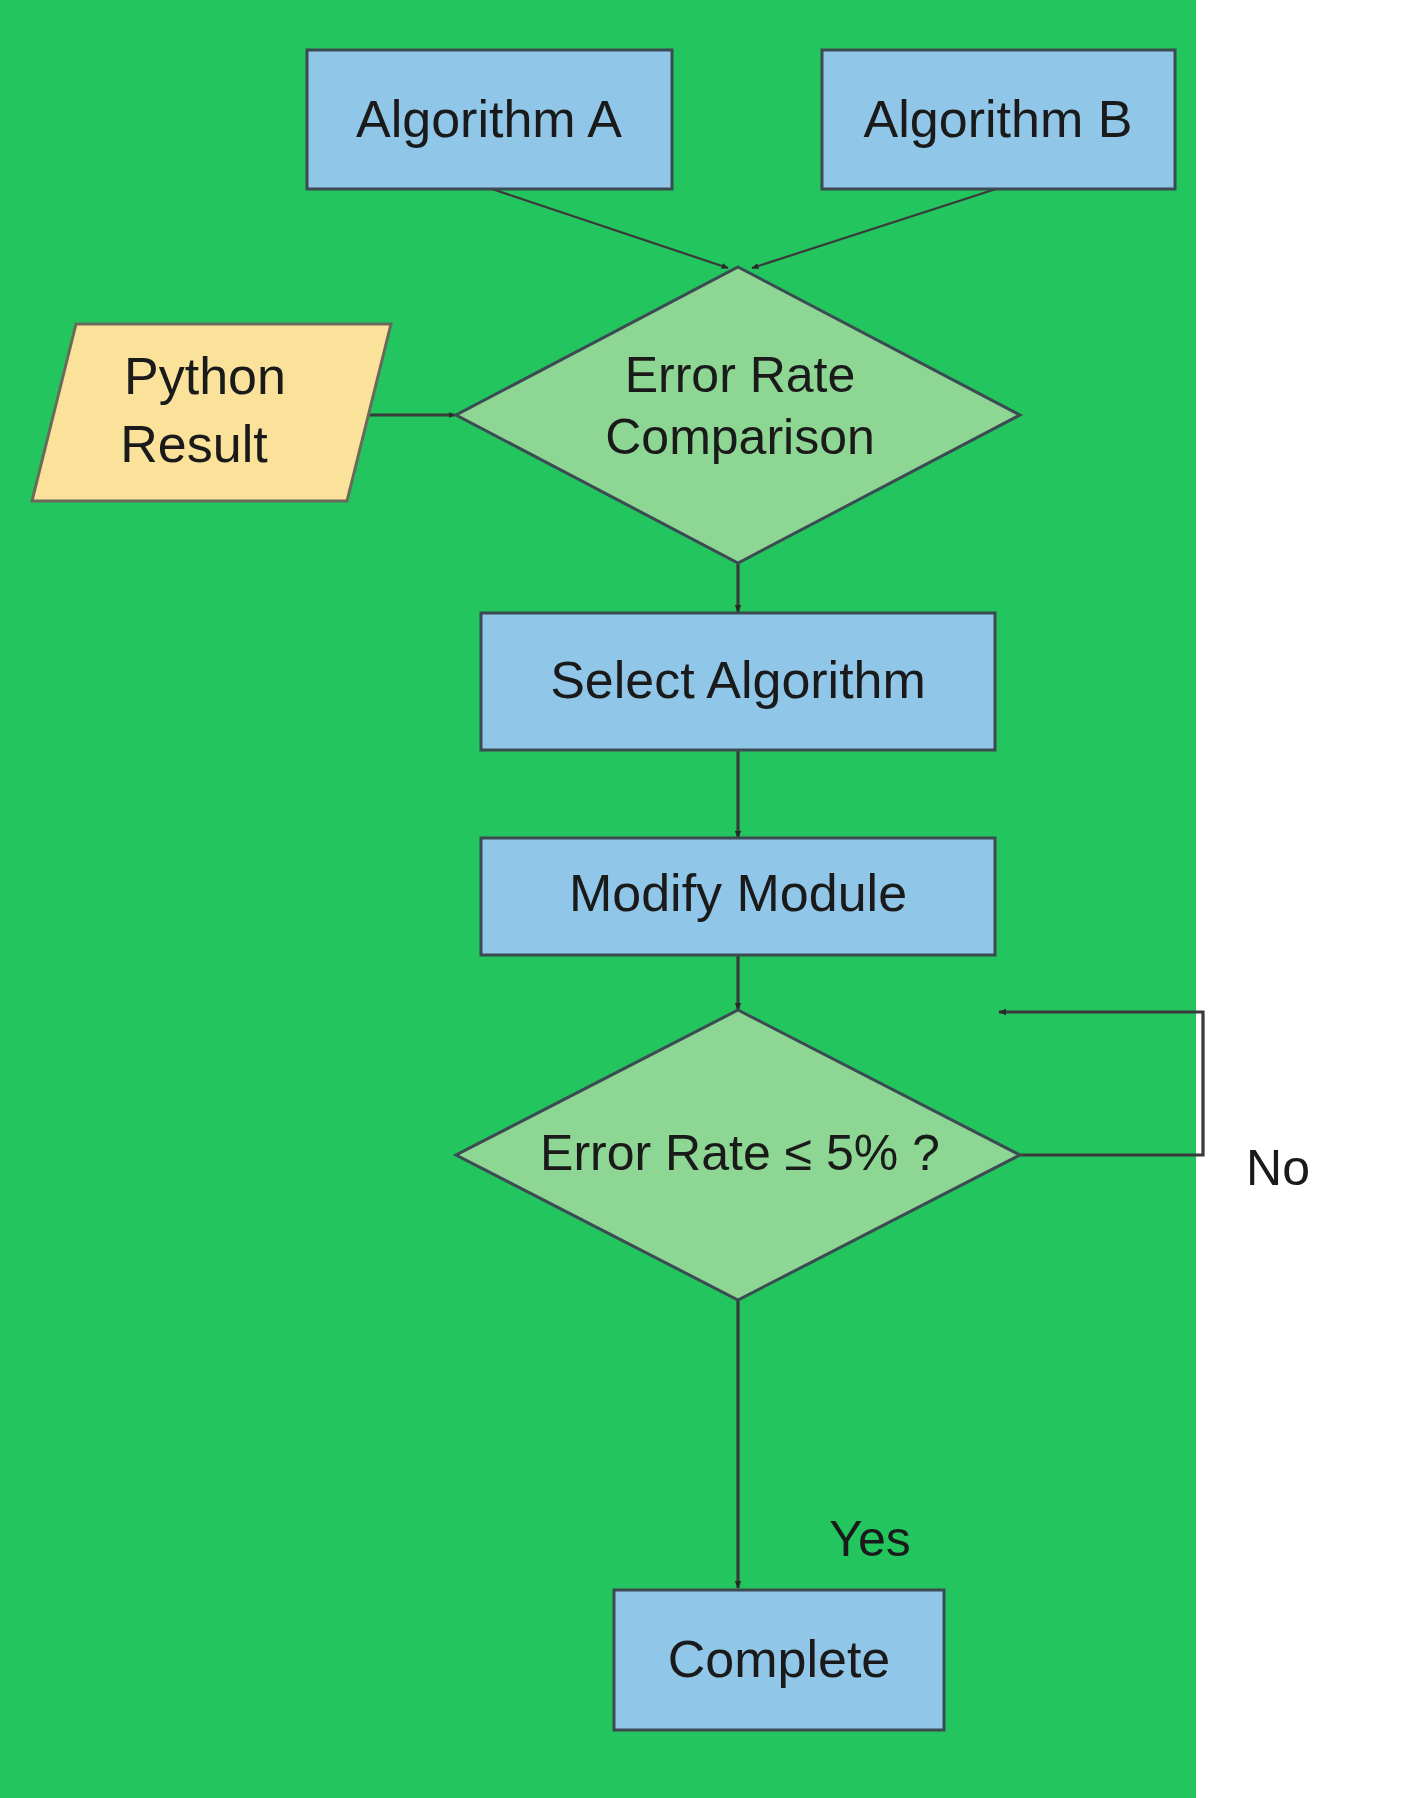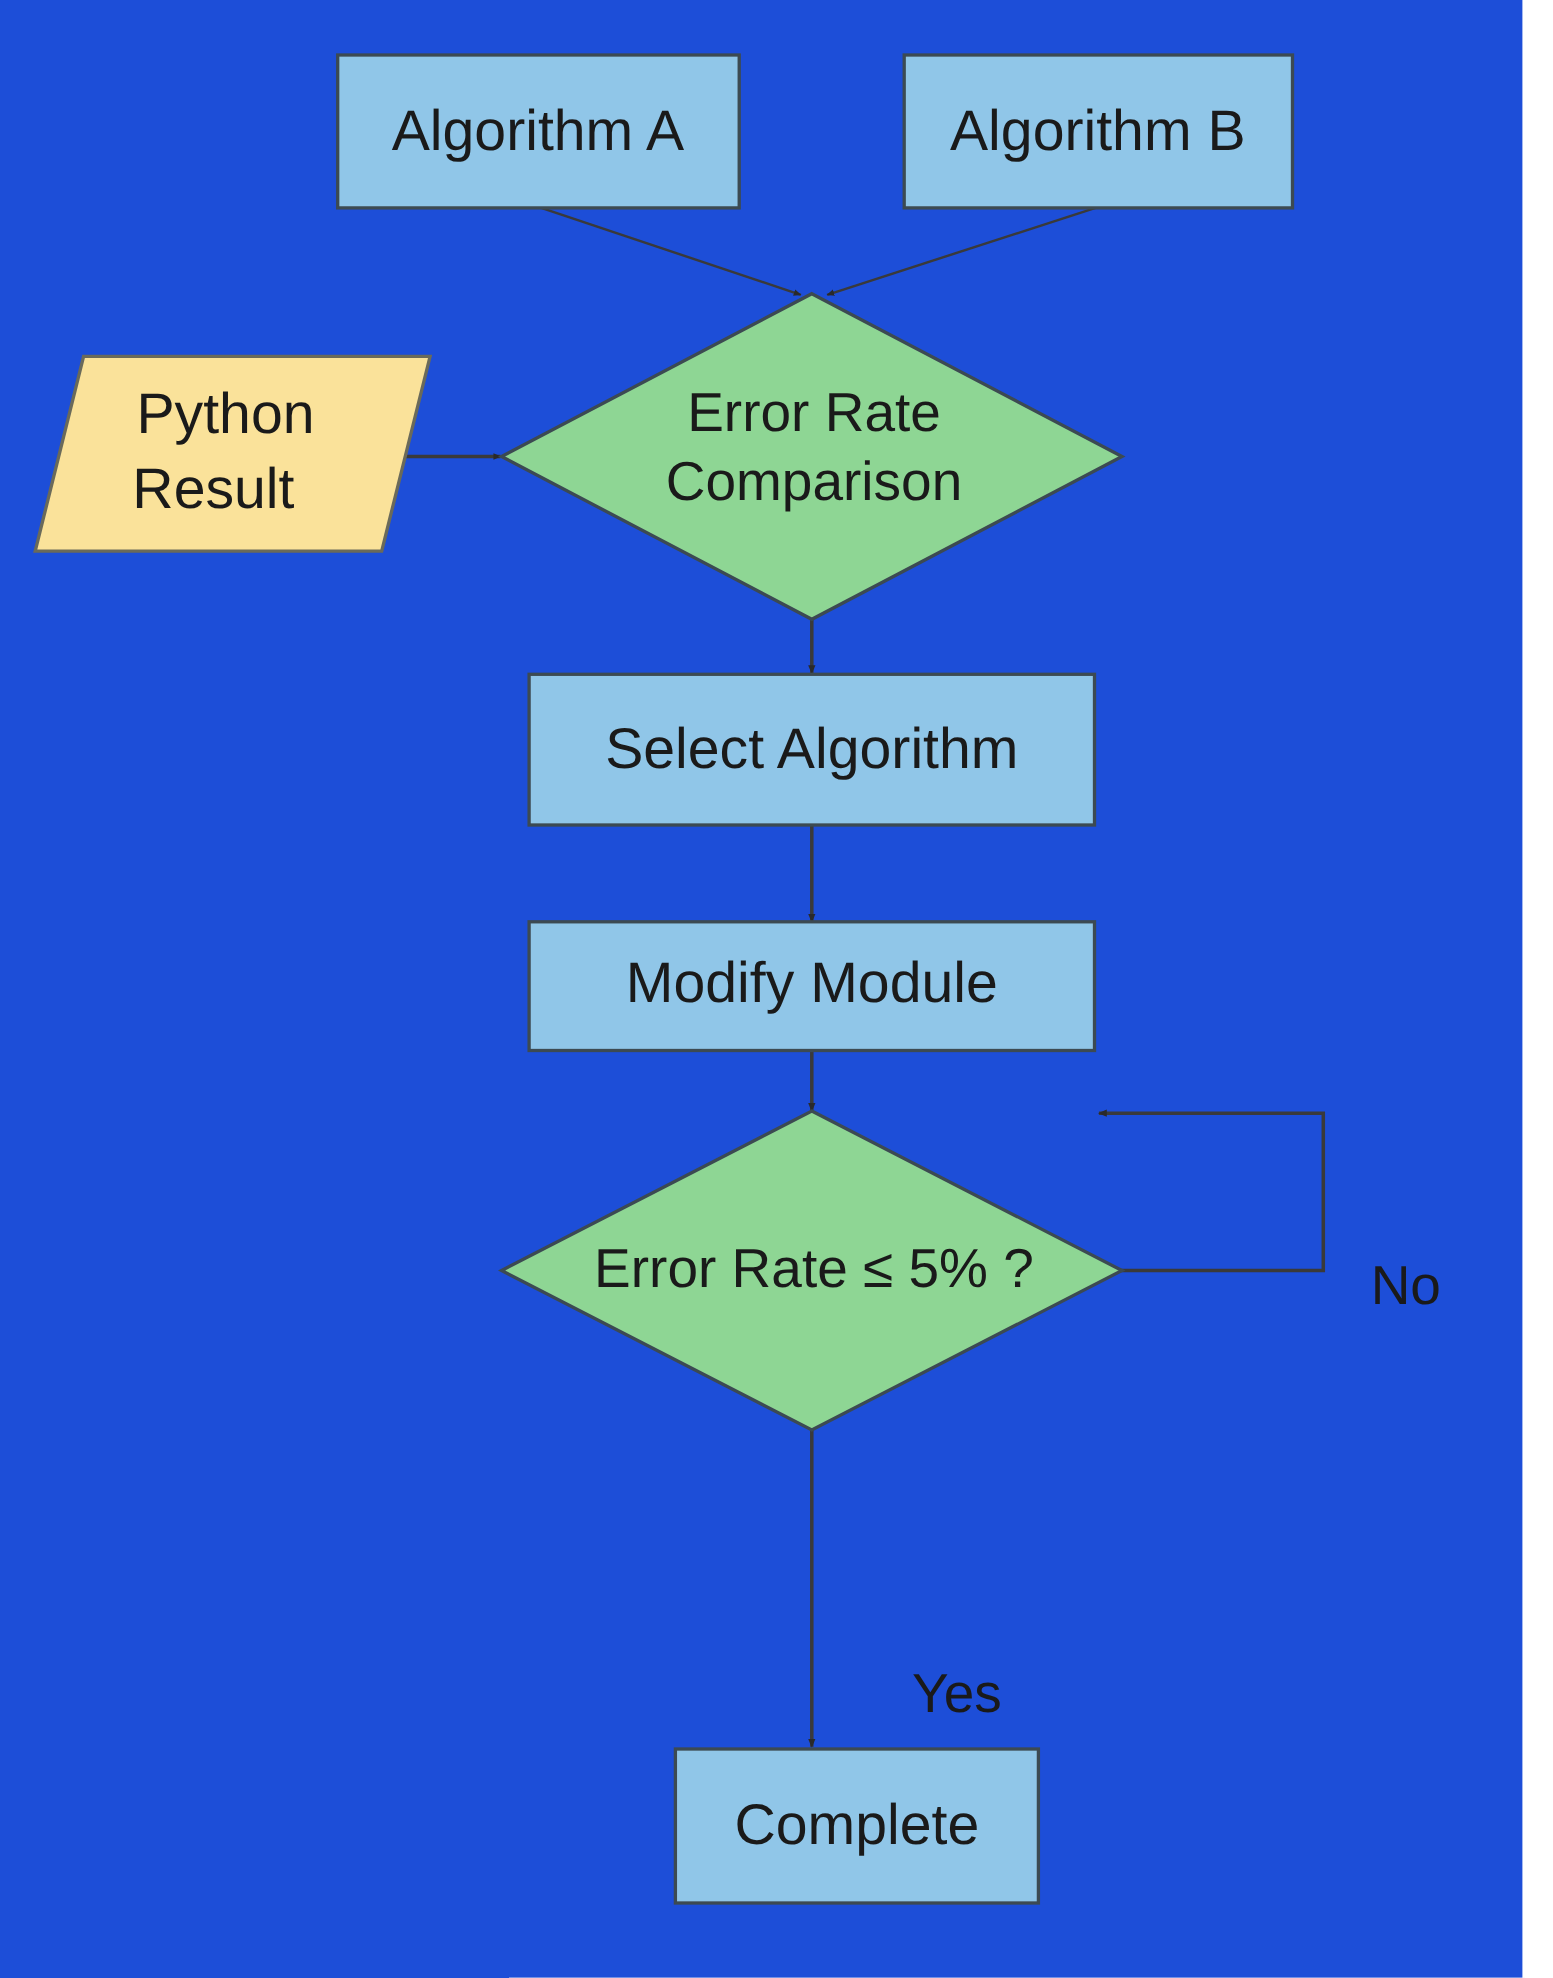--- a/index.html
+++ b/index.html
@@ -8,23 +8,23 @@
     background: #ffffff;
   }
   body {
     width: 1412px;
     height: 1798px;
     font-family: "Liberation Sans", sans-serif;
     overflow: hidden;
   }
   #flow-root {
     position: relative;
-    width: 1384px;
+    width: 1196px;
     height: 1798px;
-    background: #1d4ed8;
+    background: #22c55e;
   }
   svg#flow-svg {
     position: absolute;
     top: 0;
     left: 0;
     width: 1412px;
     height: 1798px;
     display: block;
   }
   .node-text {

